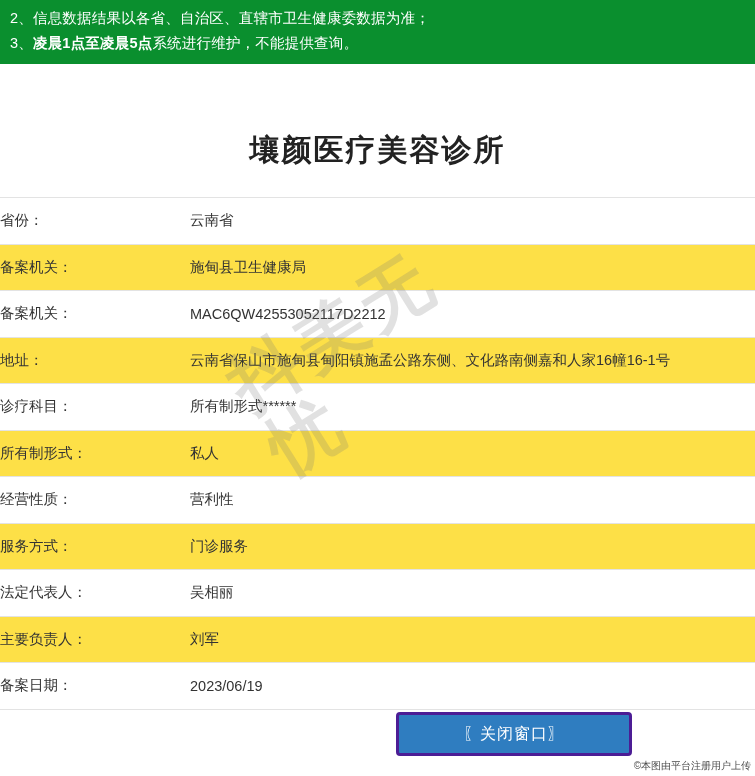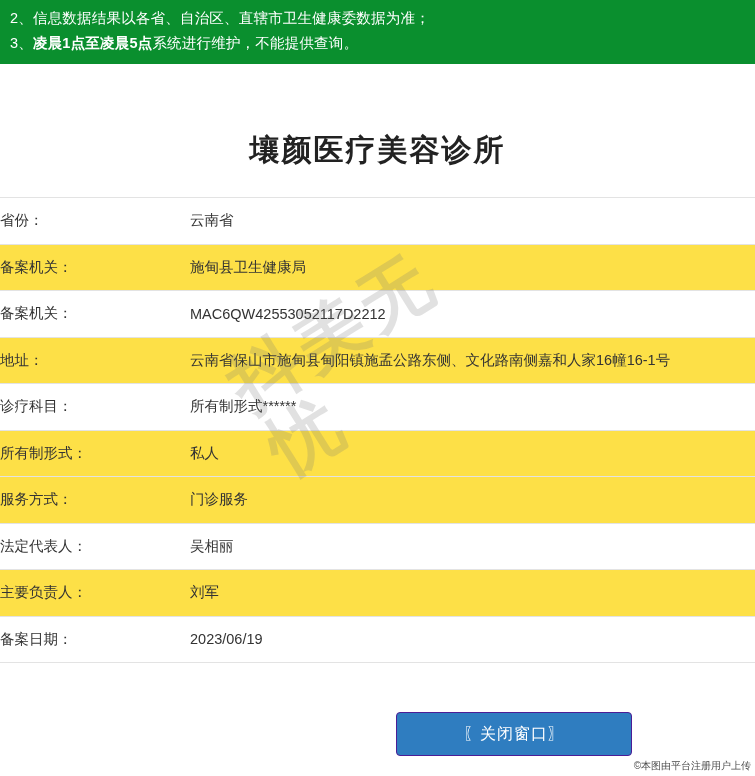--- a/index.html
+++ b/index.html
@@ -105,21 +105,21 @@
     width: 755px;
     height: 86px;
   }
   .close-btn {
     position: absolute;
     left: 396px;
     top: 22px;
     width: 236px;
     height: 44px;
     background: #2f7dc0;
-    border: 1px solid #4c1d95;
+    border: 3px solid #4c1d95;
     border-radius: 4px;
     color: #ffffff;
     font-size: 16px;
     font-family: "Liberation Sans", sans-serif;
     cursor: pointer;
     letter-spacing: 1px;
   }
 
   
   .upload-credit {
@@ -170,20 +170,24 @@
       <td class="cell-value">云南省保山市施甸县甸阳镇施孟公路东侧、文化路南侧嘉和人家16幢16-1号</td>
     </tr>
     <tr>
       <td class="cell-label">诊疗科目：</td>
       <td class="cell-value">所有制形式******</td>
     </tr>
     <tr class="row-alt">
       <td class="cell-label">所有制形式：</td>
       <td class="cell-value">私人</td>
     </tr>
+    <tr>
+      <td class="cell-label">经营性质：</td>
+      <td class="cell-value">营利性</td>
+    </tr>
     <tr class="row-alt">
       <td class="cell-label">服务方式：</td>
       <td class="cell-value">门诊服务</td>
     </tr>
     <tr>
       <td class="cell-label">法定代表人：</td>
       <td class="cell-value">吴相丽</td>
     </tr>
     <tr class="row-alt">
       <td class="cell-label">主要负责人：</td>

